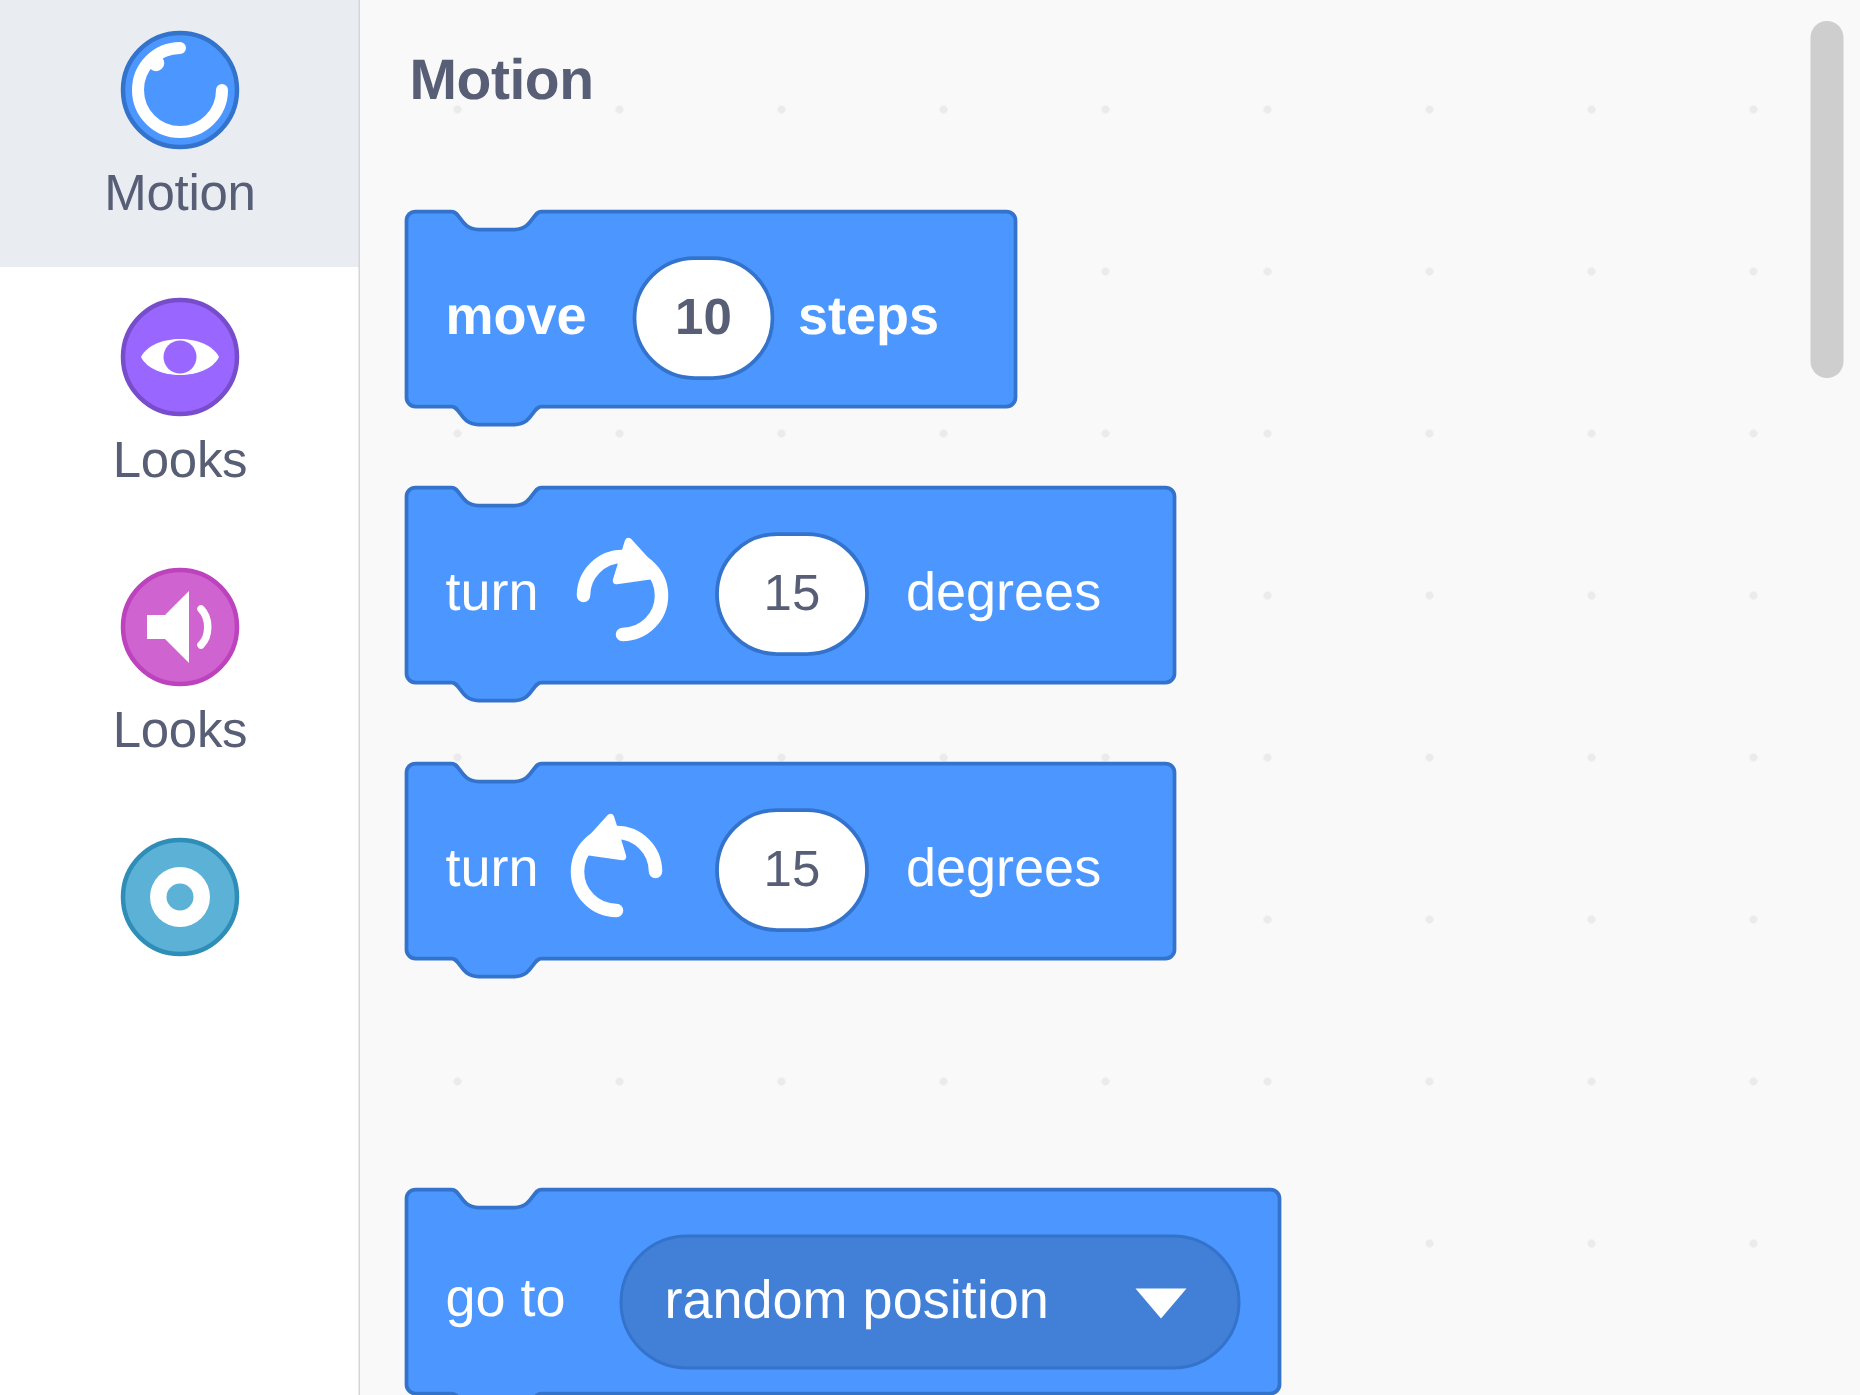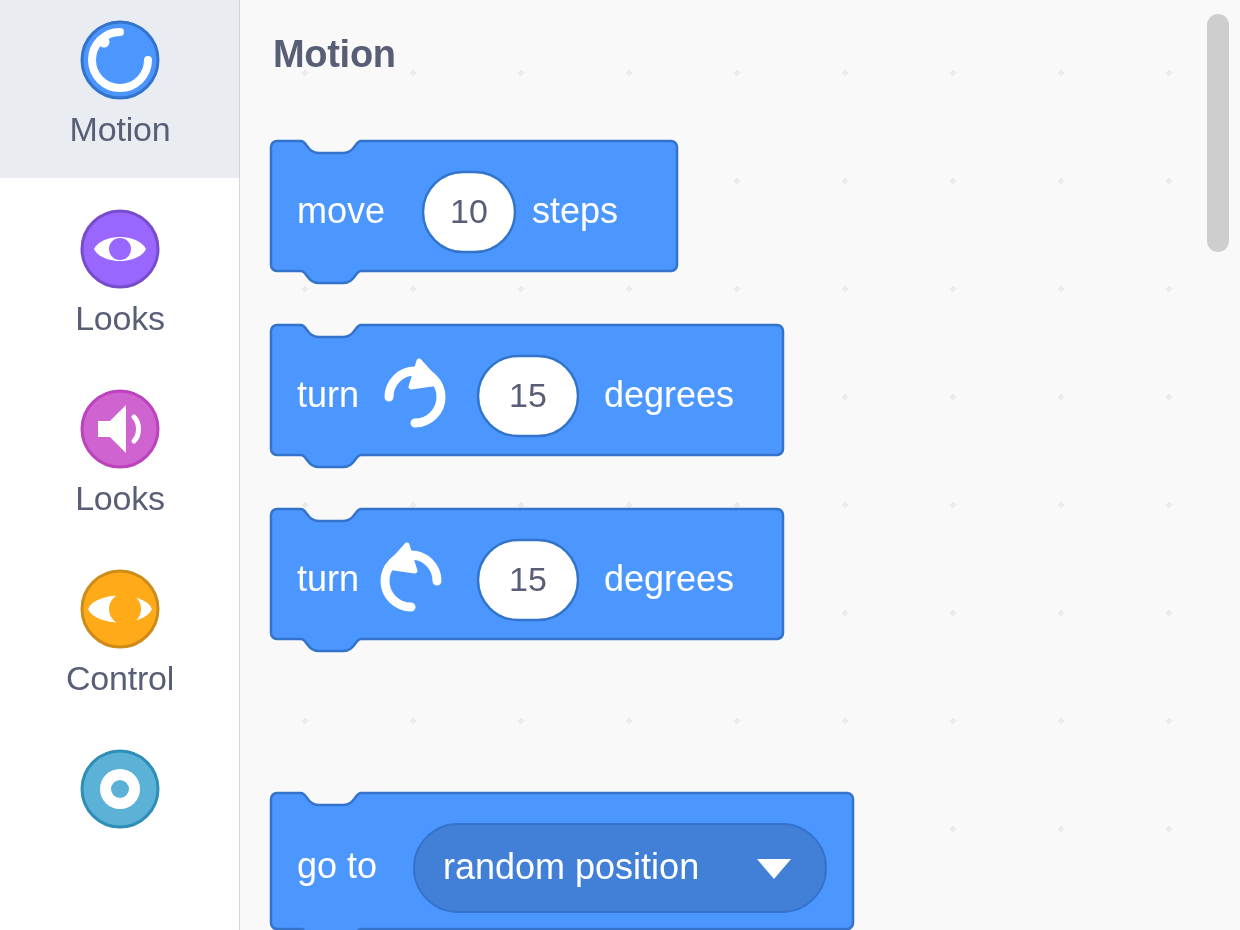--- a/index.html
+++ b/index.html
@@ -27,21 +27,21 @@
     overflow: hidden;
   }
   .cat-item {
     position: relative;
     width: 240px;
     height: 180px;
     display: flex;
     flex-direction: column;
     align-items: center;
     justify-content: flex-start;
-    padding-top: 31px;
+    padding-top: 20px;
     cursor: pointer;
     user-select: none;
   }
   .cat-item.selected { background: #e9edf2; }
   .cat-icon {
     width: 80px; height: 80px;
     display: block;
     flex: 0 0 80px;
   }
   .cat-label {
@@ -152,47 +152,39 @@
     <div class="cat-item">
       <svg class="cat-icon" viewBox="0 0 80 80">
         <circle cx="40" cy="40" r="38" fill="#CF63CF" stroke="#BD42BD" stroke-width="3"></circle>
         <path d="M 18 32 L 30 32 L 46 16 L 46 64 L 30 48 L 18 48 Z" fill="#ffffff"></path>
         <path d="M 54 28 C 60 34 60 46 54 52" fill="none" stroke="#ffffff" stroke-width="5" stroke-linecap="round"></path>
       </svg>
       <div class="cat-label">Looks</div>
     </div>
 
 
-    <div class="cat-item">
-      <svg class="cat-icon" viewBox="0 0 80 80">
-        <circle cx="40" cy="40" r="38" fill="#FFAB19" stroke="#CF8B17" stroke-width="3"></circle>
-        <path d="M 8 40 C 16 22 64 22 72 40 C 64 58 16 58 8 40 Z" fill="#ffffff"></path>
-        <circle cx="45" cy="40" r="16" fill="#FFAB19"></circle>
-      </svg>
-      <div class="cat-label">Control</div>
-    </div>
 
     <div class="cat-item">
       <svg class="cat-icon" viewBox="0 0 80 80">
         <circle cx="40" cy="40" r="38" fill="#5CB1D6" stroke="#2E8EB8" stroke-width="3"></circle>
         <circle cx="40" cy="40" r="20" fill="#ffffff"></circle>
         <circle cx="40" cy="40" r="9" fill="#5CB1D6"></circle>
       </svg>
 
     </div>
 
     <div id="sidebar-divider"></div>
   </div>
 
   <div id="palette">
     <div id="palette-grid"></div>
 
     <div id="palette-title">Motion</div>
 
-    <div class="block-wrap" style="left:31px; top:141px;">
+    <div class="block-wrap" style="left:31px; top:141px;font-weight:bold;">
       <svg width="420" height="160" viewBox="0 0 420 160">
         <path d="M 0 6
                  A 6 6 0 0 1 6 0
                  L 22 0
                  L 30 0
                  C 36 0 36 12 48 12
                  L 72 12
                  C 84 12 84 0 90 0
                  L 400 0
                  A 6 6 0 0 1 406 6

